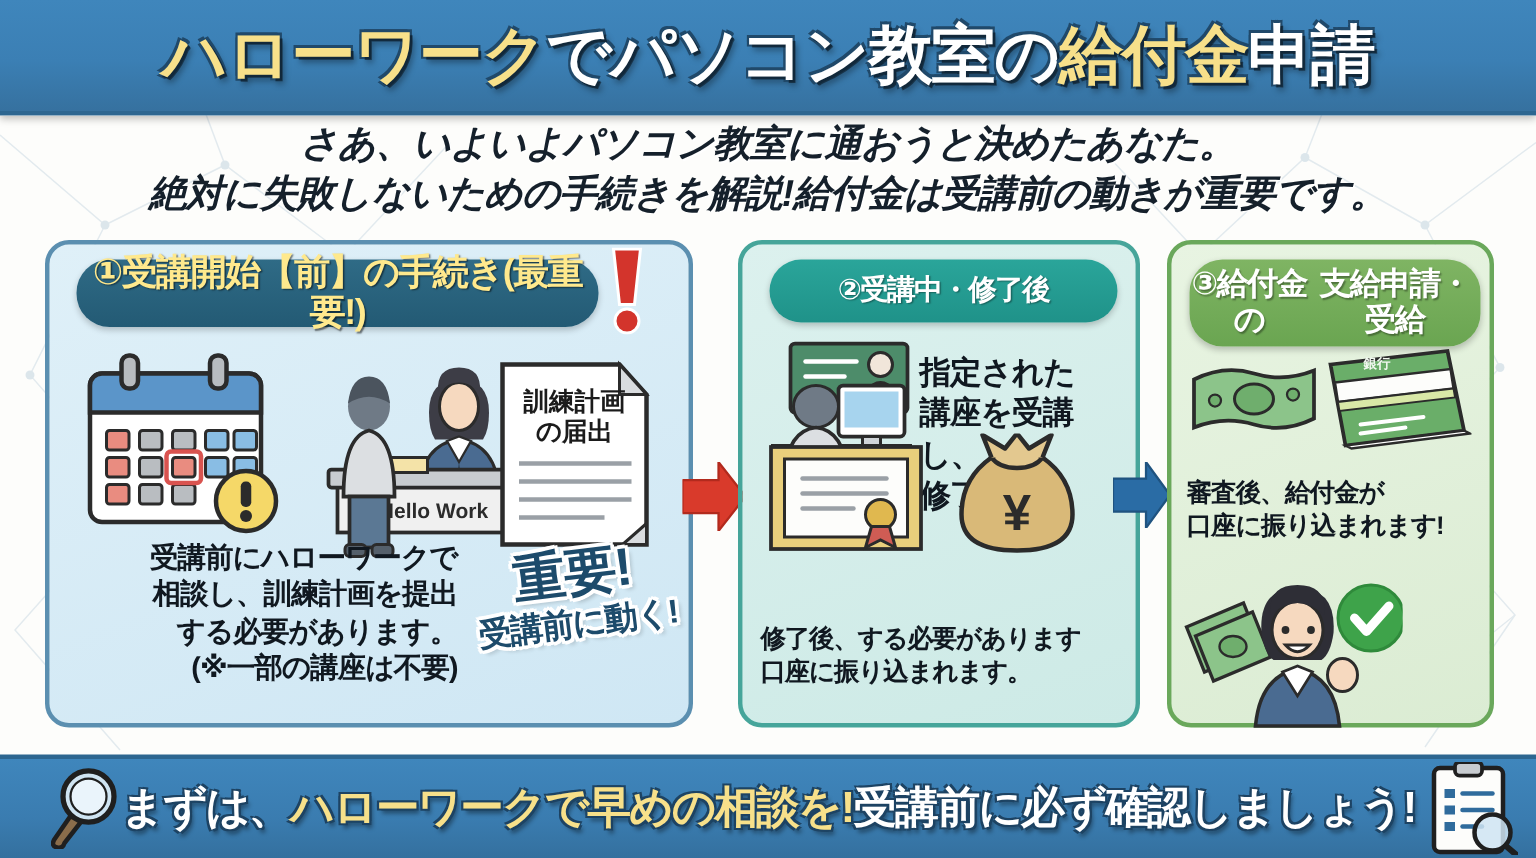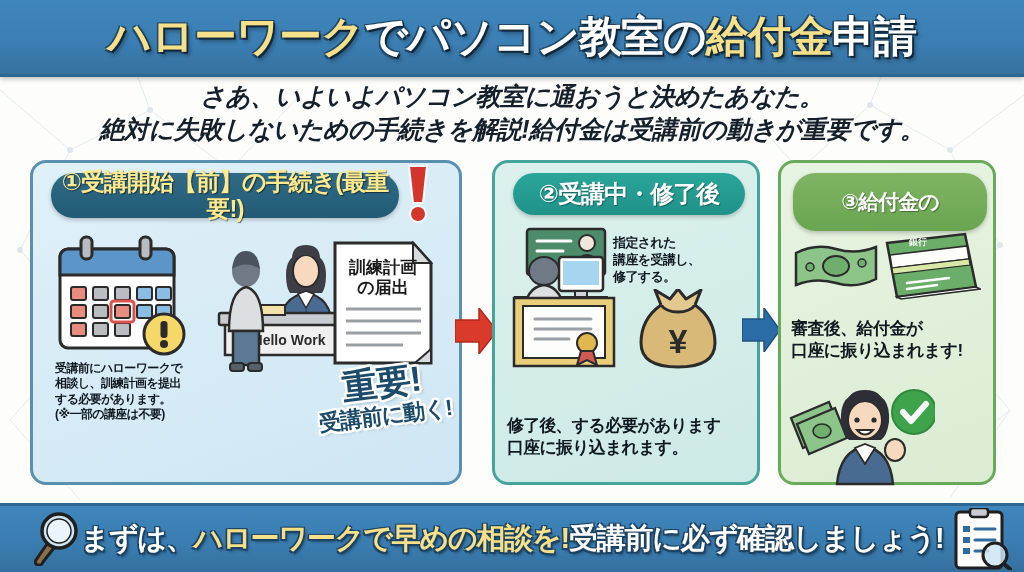--- a/index.html
+++ b/index.html
@@ -67,56 +67,57 @@
   }
   .head-1{
     left:18px;top:10px;width:348px;height:45px;
     background:linear-gradient(180deg,#2f6b86 0%,#235a74 100%);
     color:#ffe98d;font-size:24px;letter-spacing:-1px;
     text-shadow:1px 1px 1px rgba(0,0,0,.5);
   }
   .head-2{
     left:18px;top:10px;width:232px;height:42px;
     background:linear-gradient(180deg,#2aa59a 0%,#1f9289 100%);
-    color:#ffffff;font-size:24px;letter-spacing:-1px;
+    color:#ffffff;font-size:19px;letter-spacing:-1px;
     text-shadow:1px 1px 1px rgba(0,0,0,.35);
     text-align:center;
   }
   .head-3{
     left:12px;top:10px;width:194px;height:58px;
     background:linear-gradient(180deg,#7fb463 0%,#6aa551 100%);
     color:#ffffff;font-size:21px;letter-spacing:-1px;
     text-shadow:1px 1px 1px rgba(0,0,0,.35);
     flex-direction:row;
   }
   .bang{
     position:absolute;left:372px;top:2px;width:26px;height:58px;
   }
 
   
   .body-1{
     position:absolute;left:22px;top:198px;width:250px;
-    font-size:12px;font-weight:bold;color:#101820;line-height:1.28;
+    font-size:19px;font-weight:bold;color:#101820;line-height:1.28;
     letter-spacing:-.6px;
+    text-align:right;
   }
   .stamp{
     position:absolute;left:275px;top:202px;width:150px;text-align:center;
     color:#1d4b6b;font-weight:bold;line-height:1.05;
     transform:rotate(-7deg);
     text-shadow:
       -2px -2px 0 #fff,2px -2px 0 #fff,-2px 2px 0 #fff,2px 2px 0 #fff,
       0 -2.5px 0 #fff,0 2.5px 0 #fff,-2.5px 0 0 #fff,2.5px 0 0 #fff,
       3px 3px 3px rgba(0,0,0,.2);
   }
   .stamp-1{font-size:35px;letter-spacing:-1px;}
   .stamp-2{font-size:22px;letter-spacing:-1px;margin-top:2px;}
 
   .body-2a{
     position:absolute;left:118px;top:72px;width:140px;
-    font-size:13px;font-weight:bold;color:#101820;line-height:1.3;
+    font-size:21px;font-weight:bold;color:#101820;line-height:1.3;
     letter-spacing:-.6px;
   }
   .body-2b{
     position:absolute;left:12px;top:252px;width:250px;
     font-size:17px;font-weight:bold;color:#101820;line-height:1.3;
     letter-spacing:-.8px;
   }
   .body-3{
     position:absolute;left:10px;top:155px;width:200px;
     font-size:17px;font-weight:bold;color:#101820;line-height:1.3;
@@ -344,20 +345,21 @@
       </div>
     </div>
 
     <svg class="arrow arrow-2" style="top:148px;" width="38" height="44" viewBox="0 0 38 44">
       <path d="M0 11 H22 V0 L38 22 L22 44 V33 H0 Z" fill="#2a6ca5" stroke="#1f5380" stroke-width="1.5"></path>
     </svg>
 
     <div class="panel panel-3">
       <div class="panel-head head-3">
         <span>③給付金の</span>
+        <span>支給申請・受給</span>
       </div>
 
       <svg style="position:absolute;left:12px;top:78px;" width="86" height="52" viewBox="0 0 86 52">
         <path d="M3 12 q20-10 40-4 q20 6 40-2 v32 q-20 10-40 4 q-20-6-40 2Z" fill="#8cc48a" stroke="#2b2b2b" stroke-width="2.5"></path>
         <ellipse cx="43" cy="25" rx="13" ry="10" fill="#6fae6d" stroke="#2b2b2b" stroke-width="2"></ellipse>
         <circle cx="17" cy="26" r="4" fill="#6fae6d" stroke="#2b2b2b" stroke-width="1.5"></circle>
         <circle cx="69" cy="22" r="4" fill="#6fae6d" stroke="#2b2b2b" stroke-width="1.5"></circle>
       </svg>
 
       <svg style="position:absolute;left:100px;top:68px;" width="100" height="70" viewBox="0 0 100 70">

